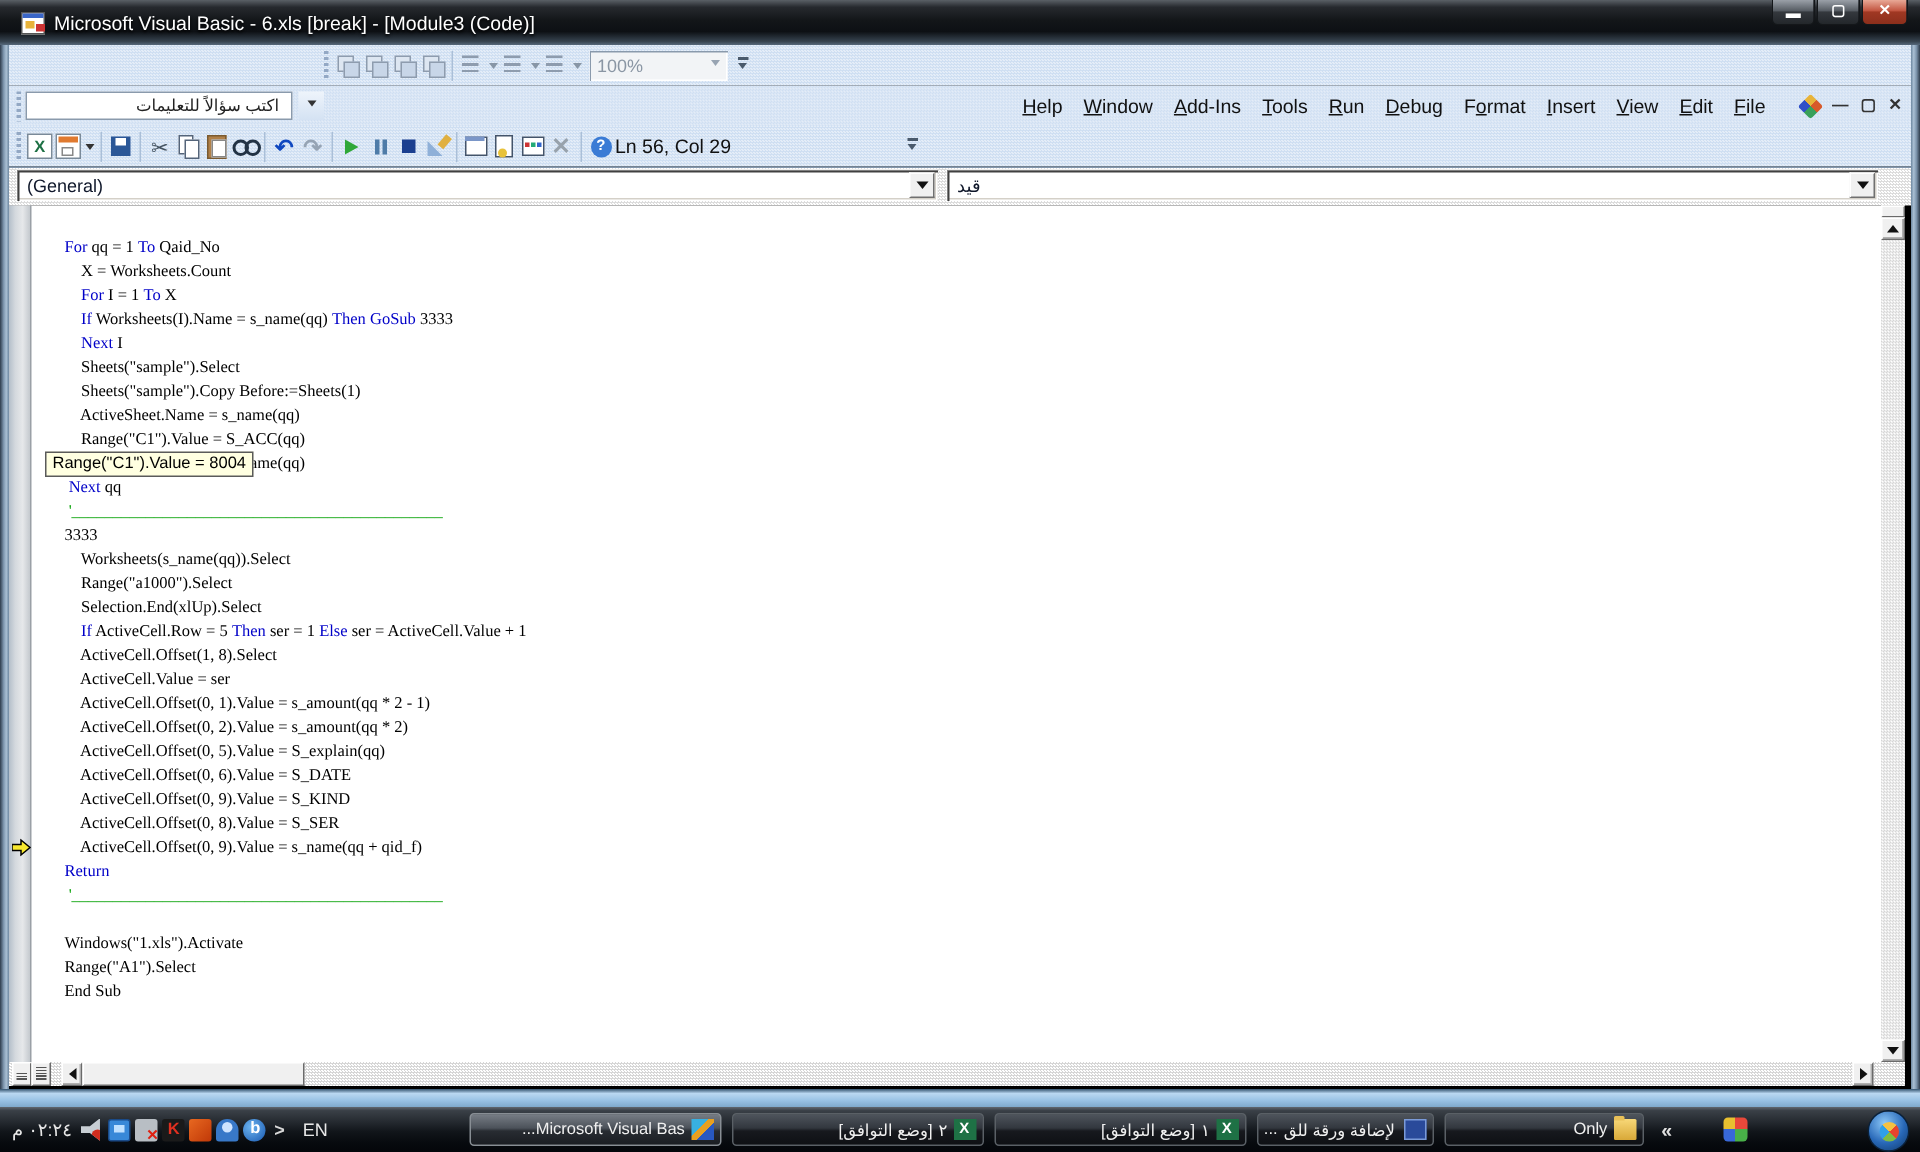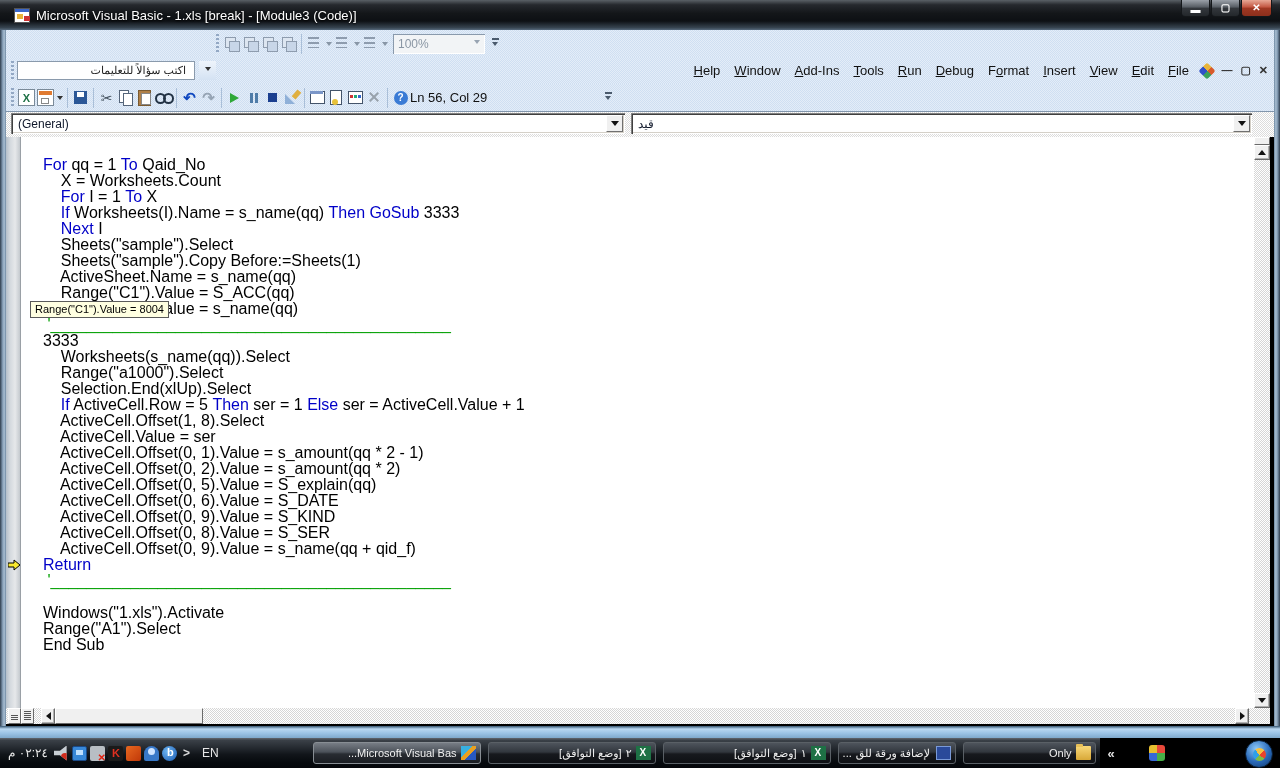--- a/index.html
+++ b/index.html
@@ -69,37 +69,37 @@
 #zoom-combo .zdd{width:16px;height:18px;display:flex;align-items:center;justify-content:center}
 #zoom-combo .zdd::before{content:"";border:3px solid transparent;border-top:4px solid #98a4b2}
 .chev{width:12px;height:17px;display:flex;flex-direction:column;align-items:center;justify-content:center;margin-left:4px}
 .chev i{width:7px;height:2px;background:#4a5a6c;margin-bottom:2px}
 .chev::after{content:"";border:3px solid transparent;border-top:4px solid #4a5a6c}
 
 #qbox-wrap{display:flex;align-items:center}
 #qbox{width:178px;height:19px;background:#fff;border:1px solid #8a9aac;font-size:11px;color:#222;direction:rtl;padding:2px 8px 0 0}
 #qbox-dd{width:17px;height:19px;margin-left:4px;display:flex;align-items:center;justify-content:center;background:linear-gradient(#eef4fb,#d4e2f3)}
 #qbox-dd::before{content:"";border:3px solid transparent;border-top:4px solid #333}
-#menu-items{position:absolute;right:84px;display:flex;align-items:center;gap:0}
+#menu-items{position:absolute;right:96px;display:flex;align-items:center;gap:0}
 .mi{font-size:13px;color:#111;padding:4px 7px}
 #mdi-cluster{position:absolute;right:12px;display:flex;align-items:center;gap:8px}
 #vba-pinwheel{width:12px;height:12px;transform:rotate(45deg);background:conic-gradient(#d85a2a 0 25%,#3aa05a 0 50%,#3050c8 0 75%,#e8b43a 0);border-radius:2px}
 .mdibtn{color:#333;font-size:11px;font-weight:bold;line-height:11px}
 #lncol{font-size:13px;color:#111;}
 
 #combo-row{left:6px;top:111px;width:1268px;height:26px;background-image:conic-gradient(#fff 25%,#dcdcdc 0 50%,#fff 0 75%,#dcdcdc 0);background-size:2px 2px;border-top:1px solid #8296ac}
 .combo{position:absolute;top:113px;height:21px;background:#fff;box-shadow:inset 1px 1px 0 #808080,inset 2px 2px 0 #404040,inset -1px -1px 0 #fff,inset -2px -2px 0 #d4d0c8;display:flex;align-items:center}
 #combo-general{left:11px;width:614px}
 #combo-proc{left:631px;width:621px}
 .combo .ctext{flex:1;font-size:12px;color:#0f172a;padding-left:7px}
 .cbtn{position:absolute;right:2px;top:2px;width:17px;height:17px;background:#f0f0f0;border:1px solid;border-color:#fff #707070 #707070 #fff;display:flex;align-items:center;justify-content:center}
 .cbtn::before{content:"";border:4px solid transparent;border-top:5px solid #111;margin-top:4px}
 #code-area{left:6px;top:137px;width:1248px;height:571px;background:#fff;overflow:hidden}
 #margin-bar{left:6px;top:137px;width:15px;height:571px;background:linear-gradient(90deg,#b4bfca,#d4d9de 30%,#e6e8ea 65%,#c4c9ce);border-right:1px solid #9aa0a6}
-#code-lines{position:absolute;left:43px;top:157px;font-family:Liberation Sans, sans-serif;font-size:16px}
+#code-lines{position:absolute;left:43px;top:157px;font-family:Liberation Serif, serif;font-size:11px}
 .cl{white-space:pre;height:16px;line-height:16px}
 .cl span{display:inline-block;height:16px;line-height:15px}
 .tk-k{color:#0000c8}
 .tk-c{color:#00a000}
 .tk-yt{background:#ffff00}
 .tk-yk{background:#ffff00;color:#0000c8}
 .tk-sel{background:#2e62c9;color:#fff}
 #exec-arrow{left:8px;top:559px;width:13px;height:12px}
 #tooltip{left:30px;top:301px;height:17px;background:#ffffe1;border:1px solid #5a5a5a;font-size:11px;color:#000;padding:1px 4px;white-space:nowrap}
 
@@ -114,21 +114,21 @@
 #hscroll{left:6px;top:708px;width:1264px;height:16px}
 .viewbtn{position:absolute;top:708px;width:13px;height:16px;background:#f0f0f0;border:1px solid;border-color:#fff #6a6a6a #6a6a6a #fff;display:flex;align-items:flex-end;justify-content:center}
 .viewbtn .lines{width:7px;height:5px;background:repeating-linear-gradient(180deg,#555 0 1px,transparent 1px 2px);margin-bottom:3px}
 .viewbtn.full .lines{height:9px}
 #h-thumb{left:55px;top:708px;width:148px;height:16px;background:#f0f0f0;border:1px solid;border-color:#fff #6a6a6a #6a6a6a #fff}
 
 #frame-left{left:0;top:30px;width:6px;height:696px;background:linear-gradient(90deg,#2e3c4c,#7d95ad 40%,#a9bfd3 70%,#6d87a0)}
 #frame-right{left:1274px;top:30px;width:6px;height:696px;background:linear-gradient(270deg,#2e3c4c,#7d95ad 40%,#a9bfd3 70%,#6d87a0)}
 #frame-bottom{left:0;top:726px;width:1280px;height:12px;background:linear-gradient(180deg,#33536f,#b9d7f1 25%,#9cc4e6 60%,#7fa9cc)}
 
-#taskbar{left:0;top:738px;width:1100px;height:30px;background:linear-gradient(180deg,#61676f 0%,#3a4047 8%,#23282e 35%,#11151a 55%,#070a0e 80%,#04060a 100%);display:flex;align-items:center}
+#taskbar{left:0;top:738px;width:1280px;height:30px;background:linear-gradient(180deg,#61676f 0%,#3a4047 8%,#23282e 35%,#11151a 55%,#070a0e 80%,#04060a 100%);display:flex;align-items:center}
 #clock{color:#e8e8e8;font-size:12px;margin:0 6px 0 8px;white-space:nowrap;direction:rtl}
 #tray{display:flex;align-items:center;gap:3px}
 .tray-ico{width:15px;height:15px;border-radius:2px;position:relative;flex:none}
 .t-volume{background:#c8ced4;clip-path:polygon(0 35%,40% 35%,85% 0,85% 100%,40% 65%,0 65%)}
 .t-volume::after{content:"";position:absolute;right:0;bottom:0;width:8px;height:8px;border-radius:50%;background:#d12c1e}
 .t-network{background:#3888d8;border:1px solid #1a4a88}
 .t-network::after{content:"";position:absolute;left:3px;top:3px;width:7px;height:5px;background:#bfe0ff}
 .t-disconnect{background:#b8bec4}
 .t-disconnect::after{content:"✕";position:absolute;right:-1px;bottom:-2px;color:#e02010;font-size:10px;font-weight:bold}
 .t-kaspersky{background:#1a1a1a}
@@ -156,21 +156,21 @@
 .ql-ico{width:16px;height:16px;position:relative}
 .ql-media{background:conic-gradient(#e8483a 0 25%,#48b048 0 50%,#3868d8 0 75%,#e8c030 0);border-radius:3px}
 #start-orb{position:absolute;right:7px;top:740px;width:28px;height:28px;border-radius:50%;background:radial-gradient(circle at 40% 30%,#8cc8f8,#2868b8 55%,#103868);border:1px solid #0a2038;display:flex;align-items:center;justify-content:center}
 #orb-flag{width:13px;height:13px;border-radius:50%;background:conic-gradient(#e8442c 0 25%,#7fbb42 0 50%,#2f9fe8 0 75%,#f5c142 0);transform:rotate(45deg)}
 </style>
 </head>
 <body>
 
 <div class="abs" id="titlebar">
   <div id="title-icon"></div>
-  <div id="title-text">Microsoft Visual Basic - 1.xls [break] - [Module3 (Code)]</div>
+  <div id="title-text">Microsoft Visual Basic - 6.xls [break] - [Module3 (Code)]</div>
   <div id="win-controls">
     <div class="winbtn minimize">
         <span class="g">▬</span>
       </div>
     <div class="winbtn">
         <span class="g">▢</span>
       </div>
     <div class="winbtn close">
         <span class="g">✕</span>
       </div>
@@ -277,20 +277,21 @@
     <div class="cl"><span class="tk-k">For</span><span class="tk-t"> qq = 1 </span><span class="tk-k">To</span><span class="tk-t"> Qaid_No</span></div>
     <div class="cl"><span class="tk-t">    X = Worksheets.Count</span></div>
     <div class="cl"><span class="tk-t">    </span><span class="tk-k">For</span><span class="tk-t"> I = 1 </span><span class="tk-k">To</span><span class="tk-t"> X</span></div>
     <div class="cl"><span class="tk-t">    </span><span class="tk-k">If</span><span class="tk-t"> Worksheets(I).Name = s_name(qq) </span><span class="tk-k">Then</span><span class="tk-t"> </span><span class="tk-k">GoSub</span><span class="tk-t"> 3333</span></div>
     <div class="cl"><span class="tk-t">    </span><span class="tk-k">Next</span><span class="tk-t"> I</span></div>
     <div class="cl"><span class="tk-t">    Sheets("sample").Select</span></div>
     <div class="cl"><span class="tk-t">    Sheets("sample").Copy Before:=Sheets(1)</span></div>
     <div class="cl"><span class="tk-t">    ActiveSheet.Name = s_name(qq)</span></div>
     <div class="cl"><span class="tk-t">    Range("C1").Value = S_ACC(qq)</span></div>
     <div class="cl"><span class="tk-t">    Range("D1").Value = s_name(qq)</span></div>
+    <div class="cl"><span class="tk-t"> </span><span class="tk-k">Next</span><span class="tk-t"> qq</span></div>
     <div class="cl"><span class="tk-c"> '_____________________________________________</span></div>
     <div class="cl"><span class="tk-t">3333</span></div>
     <div class="cl"><span class="tk-t">    Worksheets(s_name(qq)).Select</span></div>
     <div class="cl"><span class="tk-t">    Range("a1000").Select</span></div>
     <div class="cl"><span class="tk-t">    Selection.End(xlUp).Select</span></div>
     <div class="cl"><span class="tk-t">    </span><span class="tk-k">If</span><span class="tk-t"> ActiveCell.Row = 5 </span><span class="tk-k">Then</span><span class="tk-t"> ser = 1 </span><span class="tk-k">Else</span><span class="tk-t"> ser = ActiveCell.Value + 1</span></div>
     <div class="cl"><span class="tk-t">    ActiveCell.Offset(1, 8).Select</span></div>
     <div class="cl"><span class="tk-t">    ActiveCell.Value = ser</span></div>
     <div class="cl"><span class="tk-t">    ActiveCell.Offset(0, 1).Value = s_amount(qq * 2 - 1)</span></div>
     <div class="cl"><span class="tk-t">    ActiveCell.Offset(0, 2).Value = s_amount(qq * 2)</span></div>

